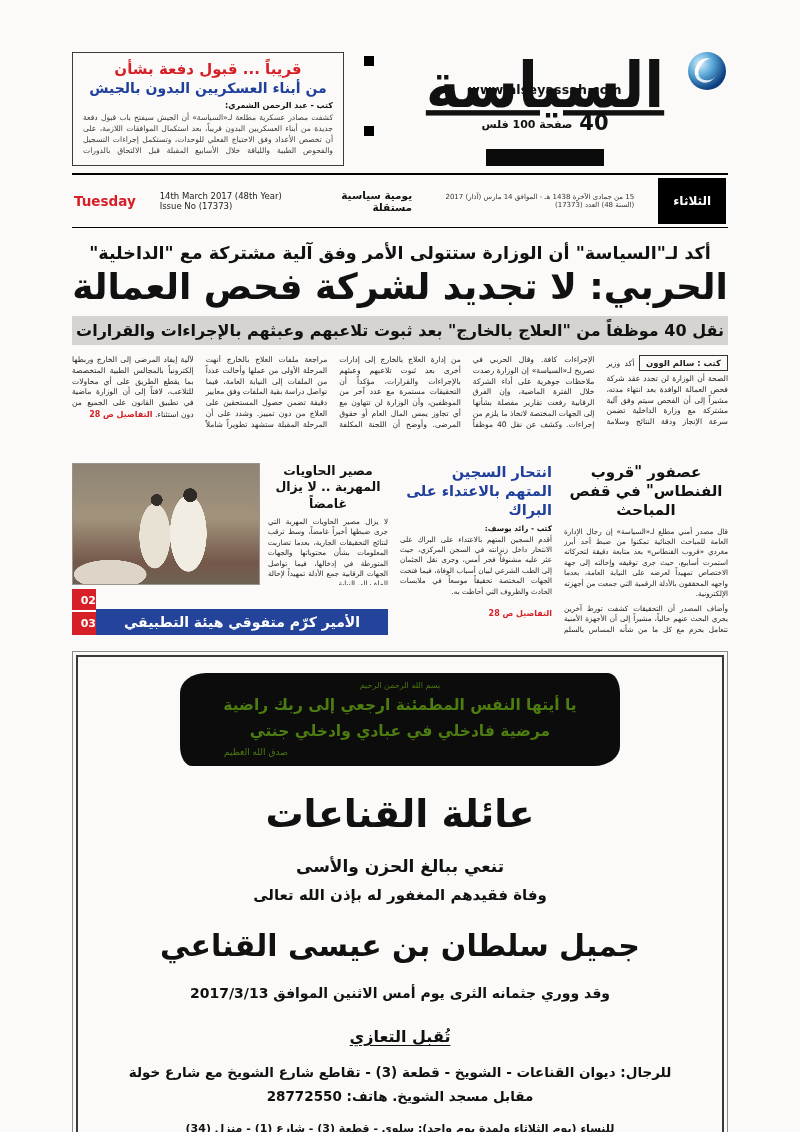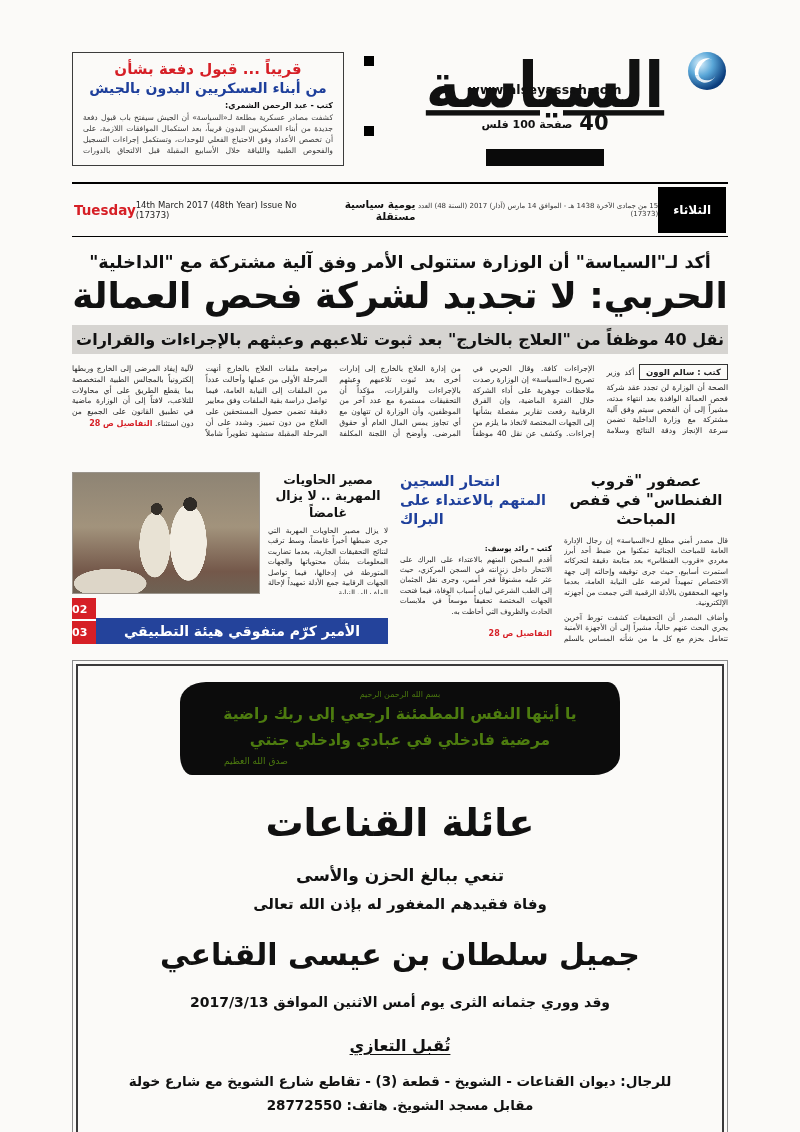--- a/index.html
+++ b/index.html
@@ -25,59 +25,59 @@
   .pages-num{font-size:21px; vertical-align:-2px; margin-left:3px;}
   .black-bar{width:118px; height:17px; background:#0a0a0a;}
 
   .teaser{width:272px; border:1px solid #3c3c3c; padding:7px 10px 4px; text-align:center;}
   .t1{color:var(--red); font-weight:bold; font-size:15px;}
   .t2{color:var(--blue); font-weight:bold; font-size:14px; margin-top:2px;}
   .tb{font-size:8px; font-weight:bold; text-align:right; margin-top:5px;}
   .tbody{font-size:7.6px; line-height:1.45; text-align:justify; color:#3a3a3a; margin-top:2px; height:44px; overflow:hidden;}
 
   
-  .dateline{margin-top:16px; border-top:2px solid #000; border-bottom:1px solid #000; display:flex; align-items:center; justify-content:space-between; gap:0; padding:3px 2px;}
+  .dateline{margin-top:7px; border-top:2px solid #000; border-bottom:1px solid #000; display:flex; align-items:center; justify-content:space-between; gap:24px; padding:3px 2px;}
   .day-en{color:var(--red); font-weight:bold; font-size:13.5px;}
   .date-en{font-size:8.5px; color:#222;}
   .tagline{font-weight:bold; font-size:10.5px;}
   .date-ar{font-size:7px; color:#333;}
   .day-ar-box{background:#000; color:#fff; font-weight:bold; font-size:12px; padding:16px 15px;}
 
   
   .kicker{margin-top:15px; font-size:17.5px; font-weight:bold; text-align:center;}
   .headline{margin-top:3px; font-size:36px; font-weight:900; text-align:center; letter-spacing:-1px;}
   .graybar{margin-top:9px; background:var(--graybar); font-weight:bold; font-size:16px; text-align:center; padding:5px 4px;}
   .lead-body{margin-top:10px; column-count:5; column-gap:12px; font-size:7.6px; line-height:1.42; text-align:justify; height:96px; overflow:hidden; color:#242424;}
   .byline-box{display:inline-block; border:1px solid #333; font-weight:bold; font-size:8.5px; padding:1px 6px; margin-bottom:3px;}
   .more{color:var(--red); font-weight:bold; font-size:8px;}
 
   
   .mid{display:flex; gap:12px; margin-top:12px; height:172px;}
   .mid p{font-size:7.2px; line-height:1.45; text-align:justify; color:#242424; margin-bottom:4px;}
   .asfour{width:164px; overflow:hidden;}
   .asfour h3{font-size:15px; font-weight:bold; text-align:center; line-height:1.28; margin-bottom:6px;}
   .suicide{width:152px; overflow:hidden;}
-  .suicide h3{color:var(--blue); font-size:14.5px; font-weight:bold; text-align:left; line-height:1.3; margin-bottom:15px;}
+  .suicide h3{color:var(--blue); font-size:14.5px; font-weight:bold; text-align:right; line-height:1.3; margin-bottom:4px;}
   .sb{font-size:7.5px; font-weight:bold; margin-bottom:2px;}
   .leftzone{flex:1; display:flex; flex-direction:column;}
   .lz-top{display:flex; gap:8px; flex:1; overflow:hidden;}
   .containers{width:120px;}
   .containers h4{font-size:12.5px; font-weight:bold; text-align:center; line-height:1.3; margin-bottom:5px;}
   .photo{flex:1; border:1px solid #9a948c;
     background:
       radial-gradient(circle 7px at 63% 26%, #2e2a26 0 97%, transparent 100%),
       radial-gradient(circle 6px at 45% 30%, #332e28 0 97%, transparent 100%),
       radial-gradient(ellipse 26px 54px at 62% 58%, #f2ede2 0 70%, transparent 71%),
       radial-gradient(ellipse 22px 46px at 44% 60%, #e8e2d4 0 70%, transparent 71%),
       radial-gradient(ellipse 60px 24px at 20% 92%, #ddd6c8 0 60%, transparent 61%),
       linear-gradient(to bottom, #8e8474 0%, #a2937c 45%, #74584a 82%, #6e6254 100%);}
   .caption-row{display:flex; align-items:flex-end; margin-top:4px;}
   .caption{flex:1; background:var(--caption-blue); color:#fff; font-weight:bold; font-size:14px; text-align:center; height:26px; line-height:26px; overflow:hidden;}
   .badge{width:24px; display:flex; flex-direction:column;}
-  .badge span{background:var(--red); color:#fff; font-weight:bold; font-size:11px; text-align:left; height:23px; line-height:23px;}
+  .badge span{background:var(--red); color:#fff; font-weight:bold; font-size:11px; text-align:right; height:23px; line-height:23px;}
   .badge span:first-child{border-bottom:2px solid #fff;}
 
   
   .obit-outer{margin-top:16px; border:1px solid #8a8a8a; padding:3px; position:relative;}
   .obit-inner{border:2px solid #3a3a3a; padding:16px 30px 48px; text-align:center;}
   .verse-panel{width:440px; margin:0 auto; background:#0c0c0c; color:#4d7c0f; border-radius:26px 12px 26px 12px/20px; padding:8px 18px 9px;}
   .bismillah{font-size:8px; opacity:.95;}
   .verse{font-size:15.5px; font-weight:bold; line-height:1.7; margin-top:2px;}
   .verse-end{font-size:9px; margin-top:2px; text-align:left; padding-left:26px;}
   .family{font-size:38px; font-weight:bold; margin-top:26px;}

